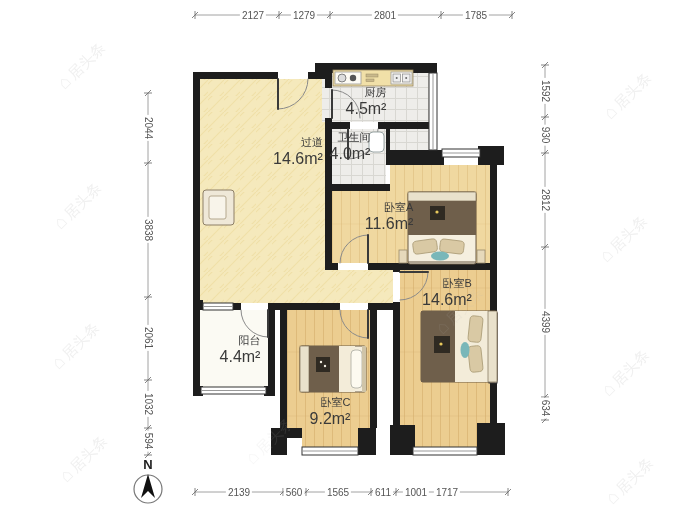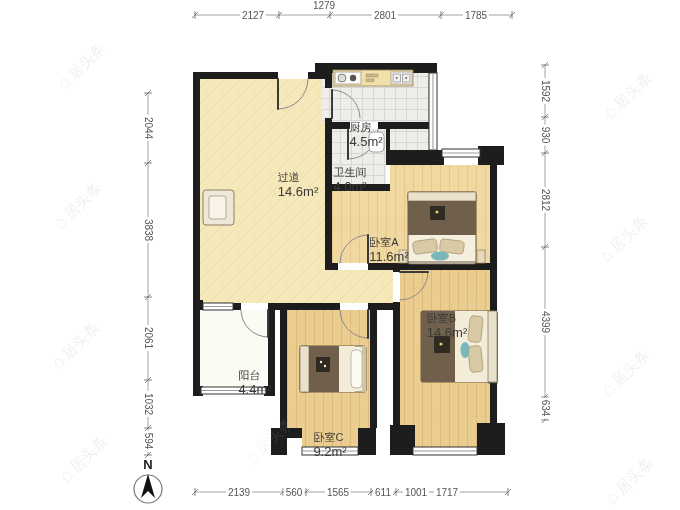--- a/index.html
+++ b/index.html
@@ -1,22 +1,22 @@
 <!DOCTYPE html>
 <html><head>
 <meta charset="utf-8">
 <style>
   html,body{margin:0;padding:0;background:#fff;}
   #canvas{position:relative;width:680px;height:510px;background:#ffffff;overflow:hidden;
           font-family:"Liberation Sans",sans-serif;}
   svg{position:absolute;left:0;top:0;}
-  .room-label{position:absolute;transform:translate(-50%,-50%);text-align:left;
-              color:#3a3a3a;font-size:11px;line-height:1.3;white-space:nowrap;z-index:5;margin-top:33px;}
+  .room-label{position:absolute;transform:translate(-50%,-50%);text-align:right;
+              color:#3a3a3a;font-size:11px;line-height:1.3;white-space:nowrap;z-index:5;}
   .room-label .rname{display:block;}
-  .room-label .rarea{display:block;font-size:13px;color:#3a3a3a;}
+  .room-label .rarea{display:block;font-size:16px;color:#3a3a3a;}
   .dim{position:absolute;font-size:10px;color:#555;background:#fff;padding:0 2px;
        transform:translate(-50%,-50%);white-space:nowrap;z-index:6;}
   .dim.v{transform:translate(-50%,-50%) rotate(90deg);}
   .wm{position:absolute;color:#b9b9b9;opacity:.22;transform:rotate(-45deg);
       font-size:15px;z-index:2;white-space:nowrap;}
   .wm .house{font-size:18px;margin-right:3px;}
   .compass-n{position:absolute;left:148px;top:464px;transform:translate(-50%,-50%);
              font-size:13px;font-weight:bold;color:#222;z-index:6;}
 </style>
 </head>
@@ -291,34 +291,34 @@
       <span class="rarea">14.6m²</span>
   </div>
   <div class="room-label" style="left:389px;top:218px">
     <span class="rname">卧室A</span>
       <span class="rarea">11.6m²</span>
   </div>
   <div class="room-label" style="left:447px;top:294px">
     <span class="rname">卧室B</span>
       <span class="rarea">14.6m²</span>
   </div>
-  <div class="room-label" style="left:255px;top:351px">
+  <div class="room-label" style="left:240px;top:351px">
     <span class="rname">阳台</span>
       <span class="rarea">4.4m²</span>
   </div>
   <div class="room-label" style="left:330px;top:413px">
     <span class="rname">卧室C</span>
       <span class="rarea">9.2m²</span>
   </div>
 
   <div class="compass-n">N</div>
 
   <div id="dim-labels">
       <span class="dim" style="left: 237px; top: 15px; margin-left: 16px;">2127</span>
-      <span class="dim" style="left: 304px; top: 5px; margin-left: 20px;">1279</span>
+      <span class="dim" style="left: 304px; top: 15px;">1279</span>
       <span class="dim" style="left: 385px; top: 15px; text-align: center;">2801</span>
       <span class="dim" style="left: 476px; top: 15px;">1785</span>
       <span class="dim" style="left: 239px; top: 492px;">2139</span>
       <span class="dim" style="left: 294px; top: 492px;">560</span>
       <span class="dim" style="left: 338px; top: 492px;">1565</span>
       <span class="dim" style="left: 383px; top: 492px;">611</span>
       <span class="dim" style="left: 416px; top: 492px;">1001</span>
       <span class="dim" style="left: 447px; top: 492px;">1717</span>
       <span class="dim v" style="left: 148px; top: 128px;">2044</span>
       <span class="dim v" style="left: 148px; top: 230px;">3838</span>

